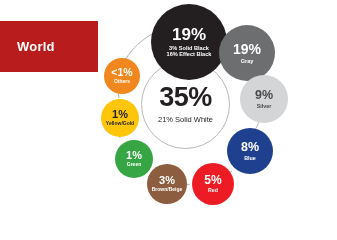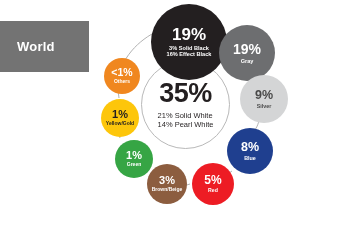--- a/index.html
+++ b/index.html
@@ -19,23 +19,23 @@
     width: 337px;
     height: 211px;
     background: #ffffff;
   }
 
   
   #region-label {
     position: absolute;
     left: 0px;
     top: 21px;
-    width: 89px;
+    width: 98px;
     height: 51px;
-    background: #737373;
+    background: #b91c1c;
     display: flex;
     align-items: center;
     text-align: right;
   }
   #region-label .txt {
     color: #ffffff;
     font-size: 13px;
     font-weight: bold;
     letter-spacing: 0.2px;
     padding-left: 17px;
@@ -118,21 +118,20 @@
       <path d="M 148,171 C 144,168 141,164 139,160"></path>
       <path d="M 120,138 C 118,133 117,128 117,123"></path>
       <path d="M 119,98 C 118,92 118,87 119,82"></path>
     </g>
   </svg>
 
   <div id="center-hub" style="left:141px; top:60px; width:89px; height:89px;">
     <div class="pct">35%</div>
     <div class="sub">
       <div>21% Solid White</div>
-      <div>14% Pearl White</div>
     </div>
   </div>
 
   <div id="bubble-layer">
       <div class="bubble" style="left: 151px; top: 4px; width: 76px; height: 76px; background: rgb(35, 31, 32); color: rgb(255, 255, 255);">
         <div class="b-pct" style="font-size: 17px;">19%</div>
         <div class="b-lbl" style="font-size: 5.6px;">3% Solid Black</div>
         <div class="b-lbl" style="font-size: 5.6px; margin-top: 0px;">16% Effect Black</div>
       </div>
       <div class="bubble" style="left: 219px; top: 25px; width: 56px; height: 56px; background: rgb(109, 110, 112); color: rgb(255, 255, 255);">

